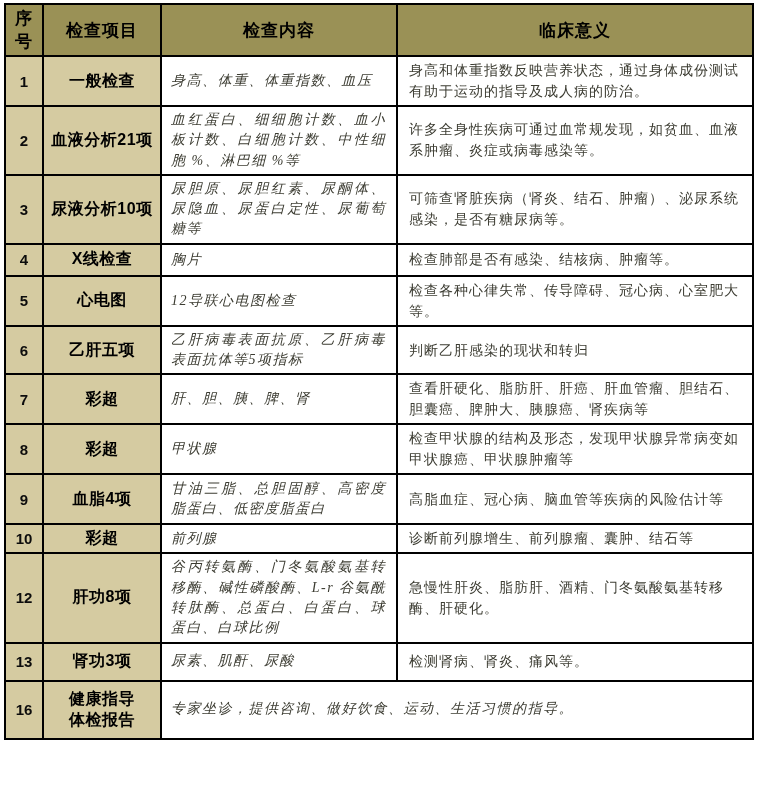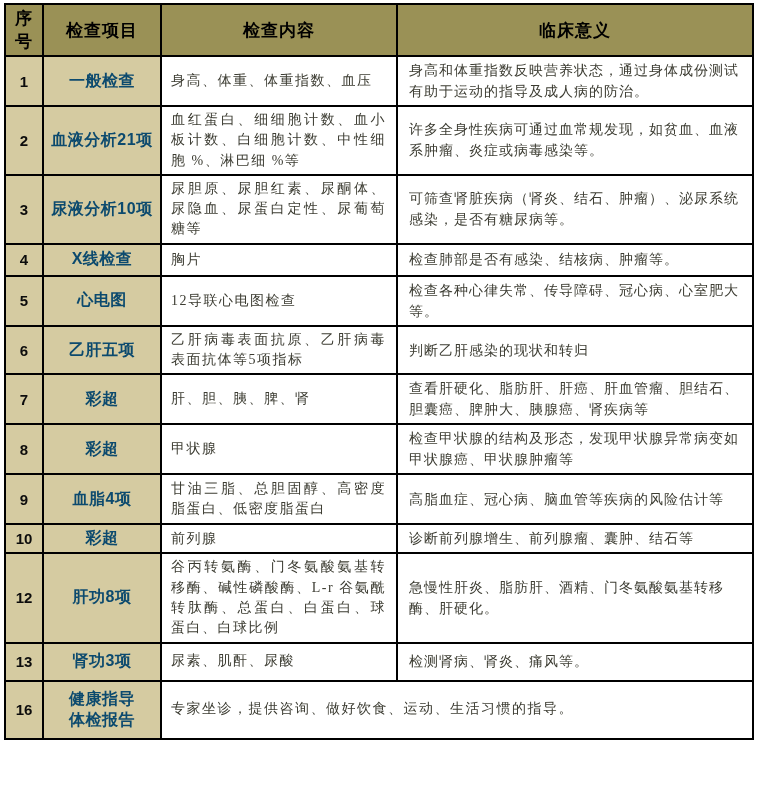--- a/index.html
+++ b/index.html
@@ -12,27 +12,27 @@
   col.c-no{width:38px;}
   col.c-item{width:118px;}
   col.c-content{width:236px;}
   col.c-meaning{width:356px;}
 
   th.hdr{background:#9a9156;color:#000;font-weight:bold;font-size:17px;
        text-align:center;vertical-align:middle;white-space:pre-line;
        letter-spacing:1px;padding:2px;}
   td.no-cell{background:#d5cba1;color:#0c0c0c;font-weight:bold;font-size:15px;
        text-align:center;vertical-align:middle;white-space:pre-line;}
-  td.item-cell{background:#d5cba1;color:#0c4a6e;font-weight:bold;font-size:16px;
+  td.item-cell{background:#d5cba1;color:#000000;font-weight:bold;font-size:16px;
        text-align:center;vertical-align:middle;white-space:pre-line;
        letter-spacing:0.5px;padding:2px;}
   td.content-cell{background:#fff;color:#3c3c32;font-size:14px;
        font-family:"Liberation Serif",serif;text-align:justify;
        vertical-align:middle;letter-spacing:1.5px;padding:3px 10px 3px 9px;
-       line-height:1.45;}
+       line-height:1.45;font-style:italic;}
   td.meaning-cell{background:#fff;color:#3c3c32;font-size:14px;
        font-family:"Liberation Serif",serif;text-align:left;
        vertical-align:middle;letter-spacing:1px;padding:3px 8px 3px 11px;
        line-height:1.5;border-radius:21px;}
 
   tr.r0{height:52px;} tr.r1{height:44px;} tr.r2{height:67px;}
   tr.r3{height:63px;} tr.r4{height:32px;} tr.r5{height:50px;}
   tr.r6{height:48px;} tr.r7{height:48px;} tr.r8{height:48px;}
   tr.r9{height:50px;} tr.r10{height:28px;padding-left:36px;} tr.r11{height:28px;}
   tr.r12{height:88px;} tr.r13{height:38px;} tr.r14{height:32px;}

